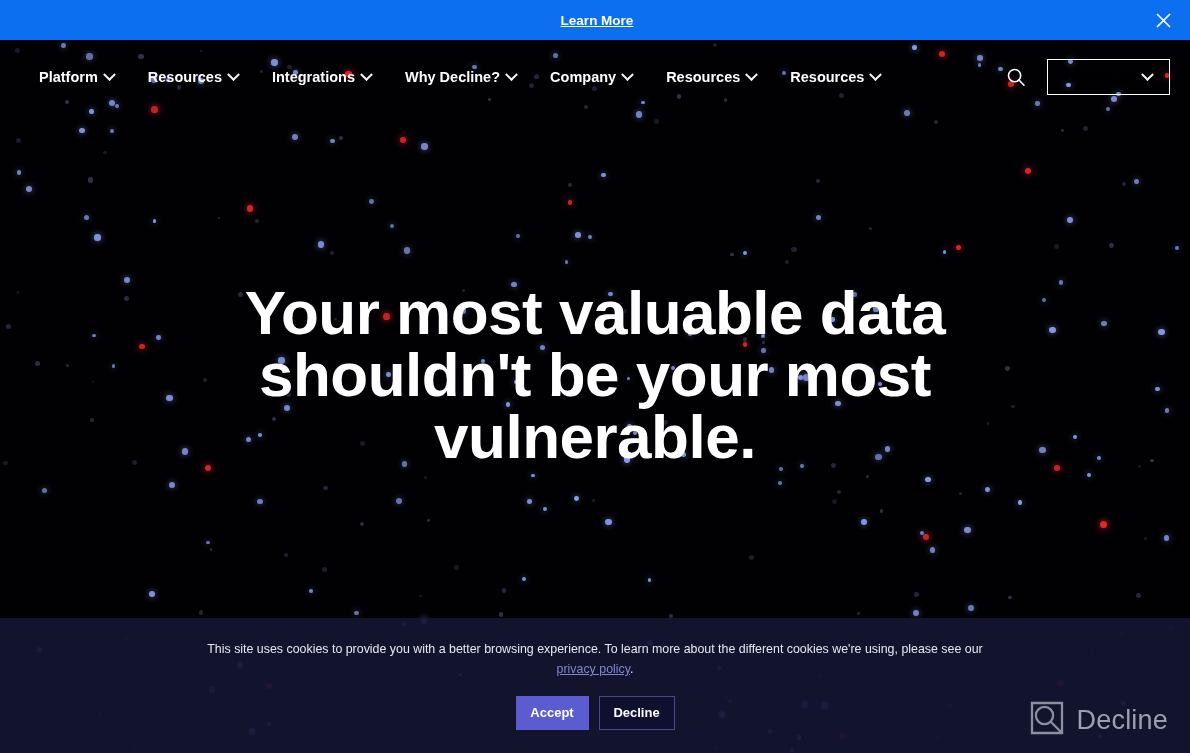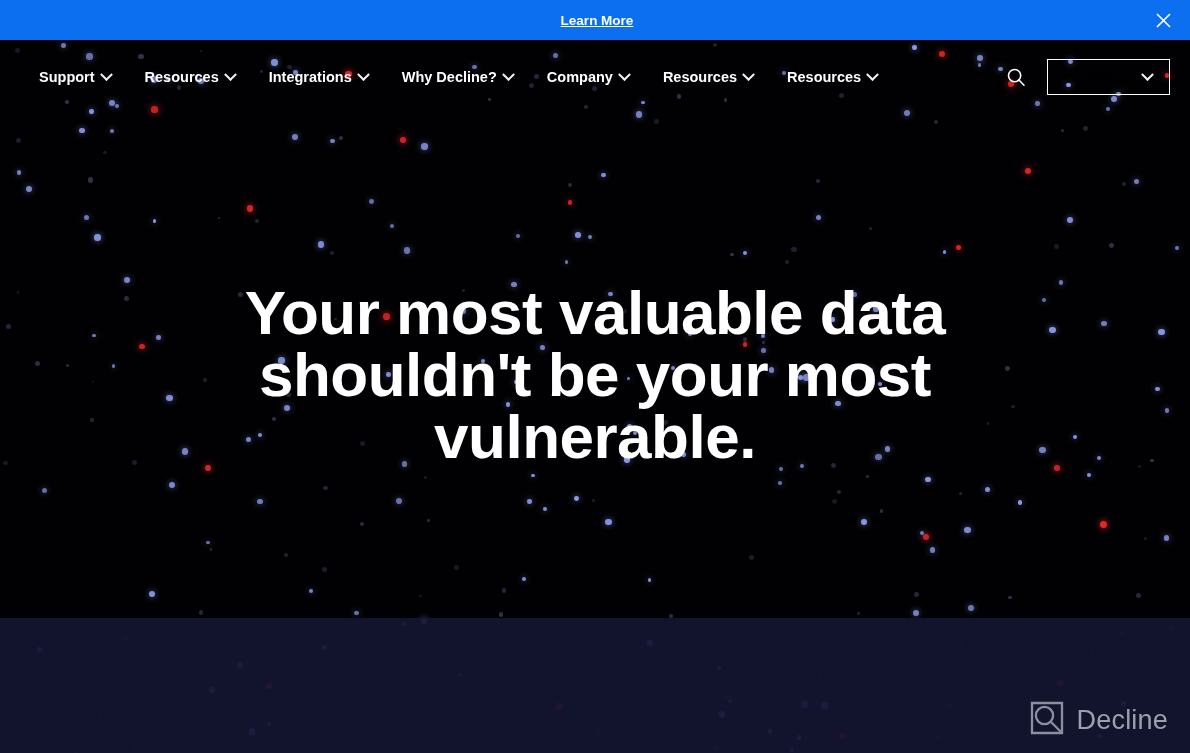--- a/index.html
+++ b/index.html
@@ -552,21 +552,21 @@
         <span class="particle" style="left: 156.204px; top: 295.063px; width: 4.6px; height: 4.6px; background: rgb(139, 154, 232); box-shadow: rgba(139, 154, 232, 0.7) 0px 0px 6px; opacity: 0.83;"></span>
         <span class="particle" style="left: 1137.99px; top: 425.36px; width: 2.9px; height: 2.9px; background: rgb(74, 79, 114); box-shadow: none; opacity: 0.31;"></span>
       </div>
   </div>
 
   <div id="navbar">
 
 
     <div id="nav-links">
       <div class="nav-item">
-        <span class="nav-label">Support</span>
+        <span class="nav-label">Platform</span>
         <span class="chev"></span>
       </div>
       <div class="nav-item">
         <span class="nav-label">Resources</span>
         <span class="chev"></span>
       </div>
       <div class="nav-item">
         <span class="nav-label">Integrations</span>
         <span class="chev"></span>
       </div>
@@ -598,20 +598,27 @@
       <div id="contact-button">
         <span class="nav-label">Contact us</span>
         <span class="chev"></span>
       </div>
     </div>
   </div>
 
   <h1 id="hero-headline">Your most valuable data shouldn't be your most vulnerable.</h1>
 
   <div id="cookie-banner">
+    <div id="cookie-text">
+      <span>This site uses cookies to provide you with a better browsing experience. To learn more about the different cookies we're using, please see our </span><span id="cookie-privacy-link">privacy policy</span><span>.</span>
+    </div>
+    <div id="cookie-actions">
+      <button id="accept-button">Accept</button>
+      <button id="decline-button">Decline</button>
+    </div>
   </div>
 
   <div id="watermark">
     <span>
       <svg width="38" height="38" viewBox="0 0 38 38" aria-hidden="true">
         <path d="M4 4 H34 V34 H4 Z" stroke="#8a90a0" stroke-width="2.3" fill="none"></path>
         <circle cx="16.5" cy="16.5" r="8.6" stroke="#8a90a0" stroke-width="2.3" fill="none"></circle>
         <path d="M22.5 22.5 L34 34" stroke="#8a90a0" stroke-width="2.3" fill="none"></path>
       </svg>
     </span>

